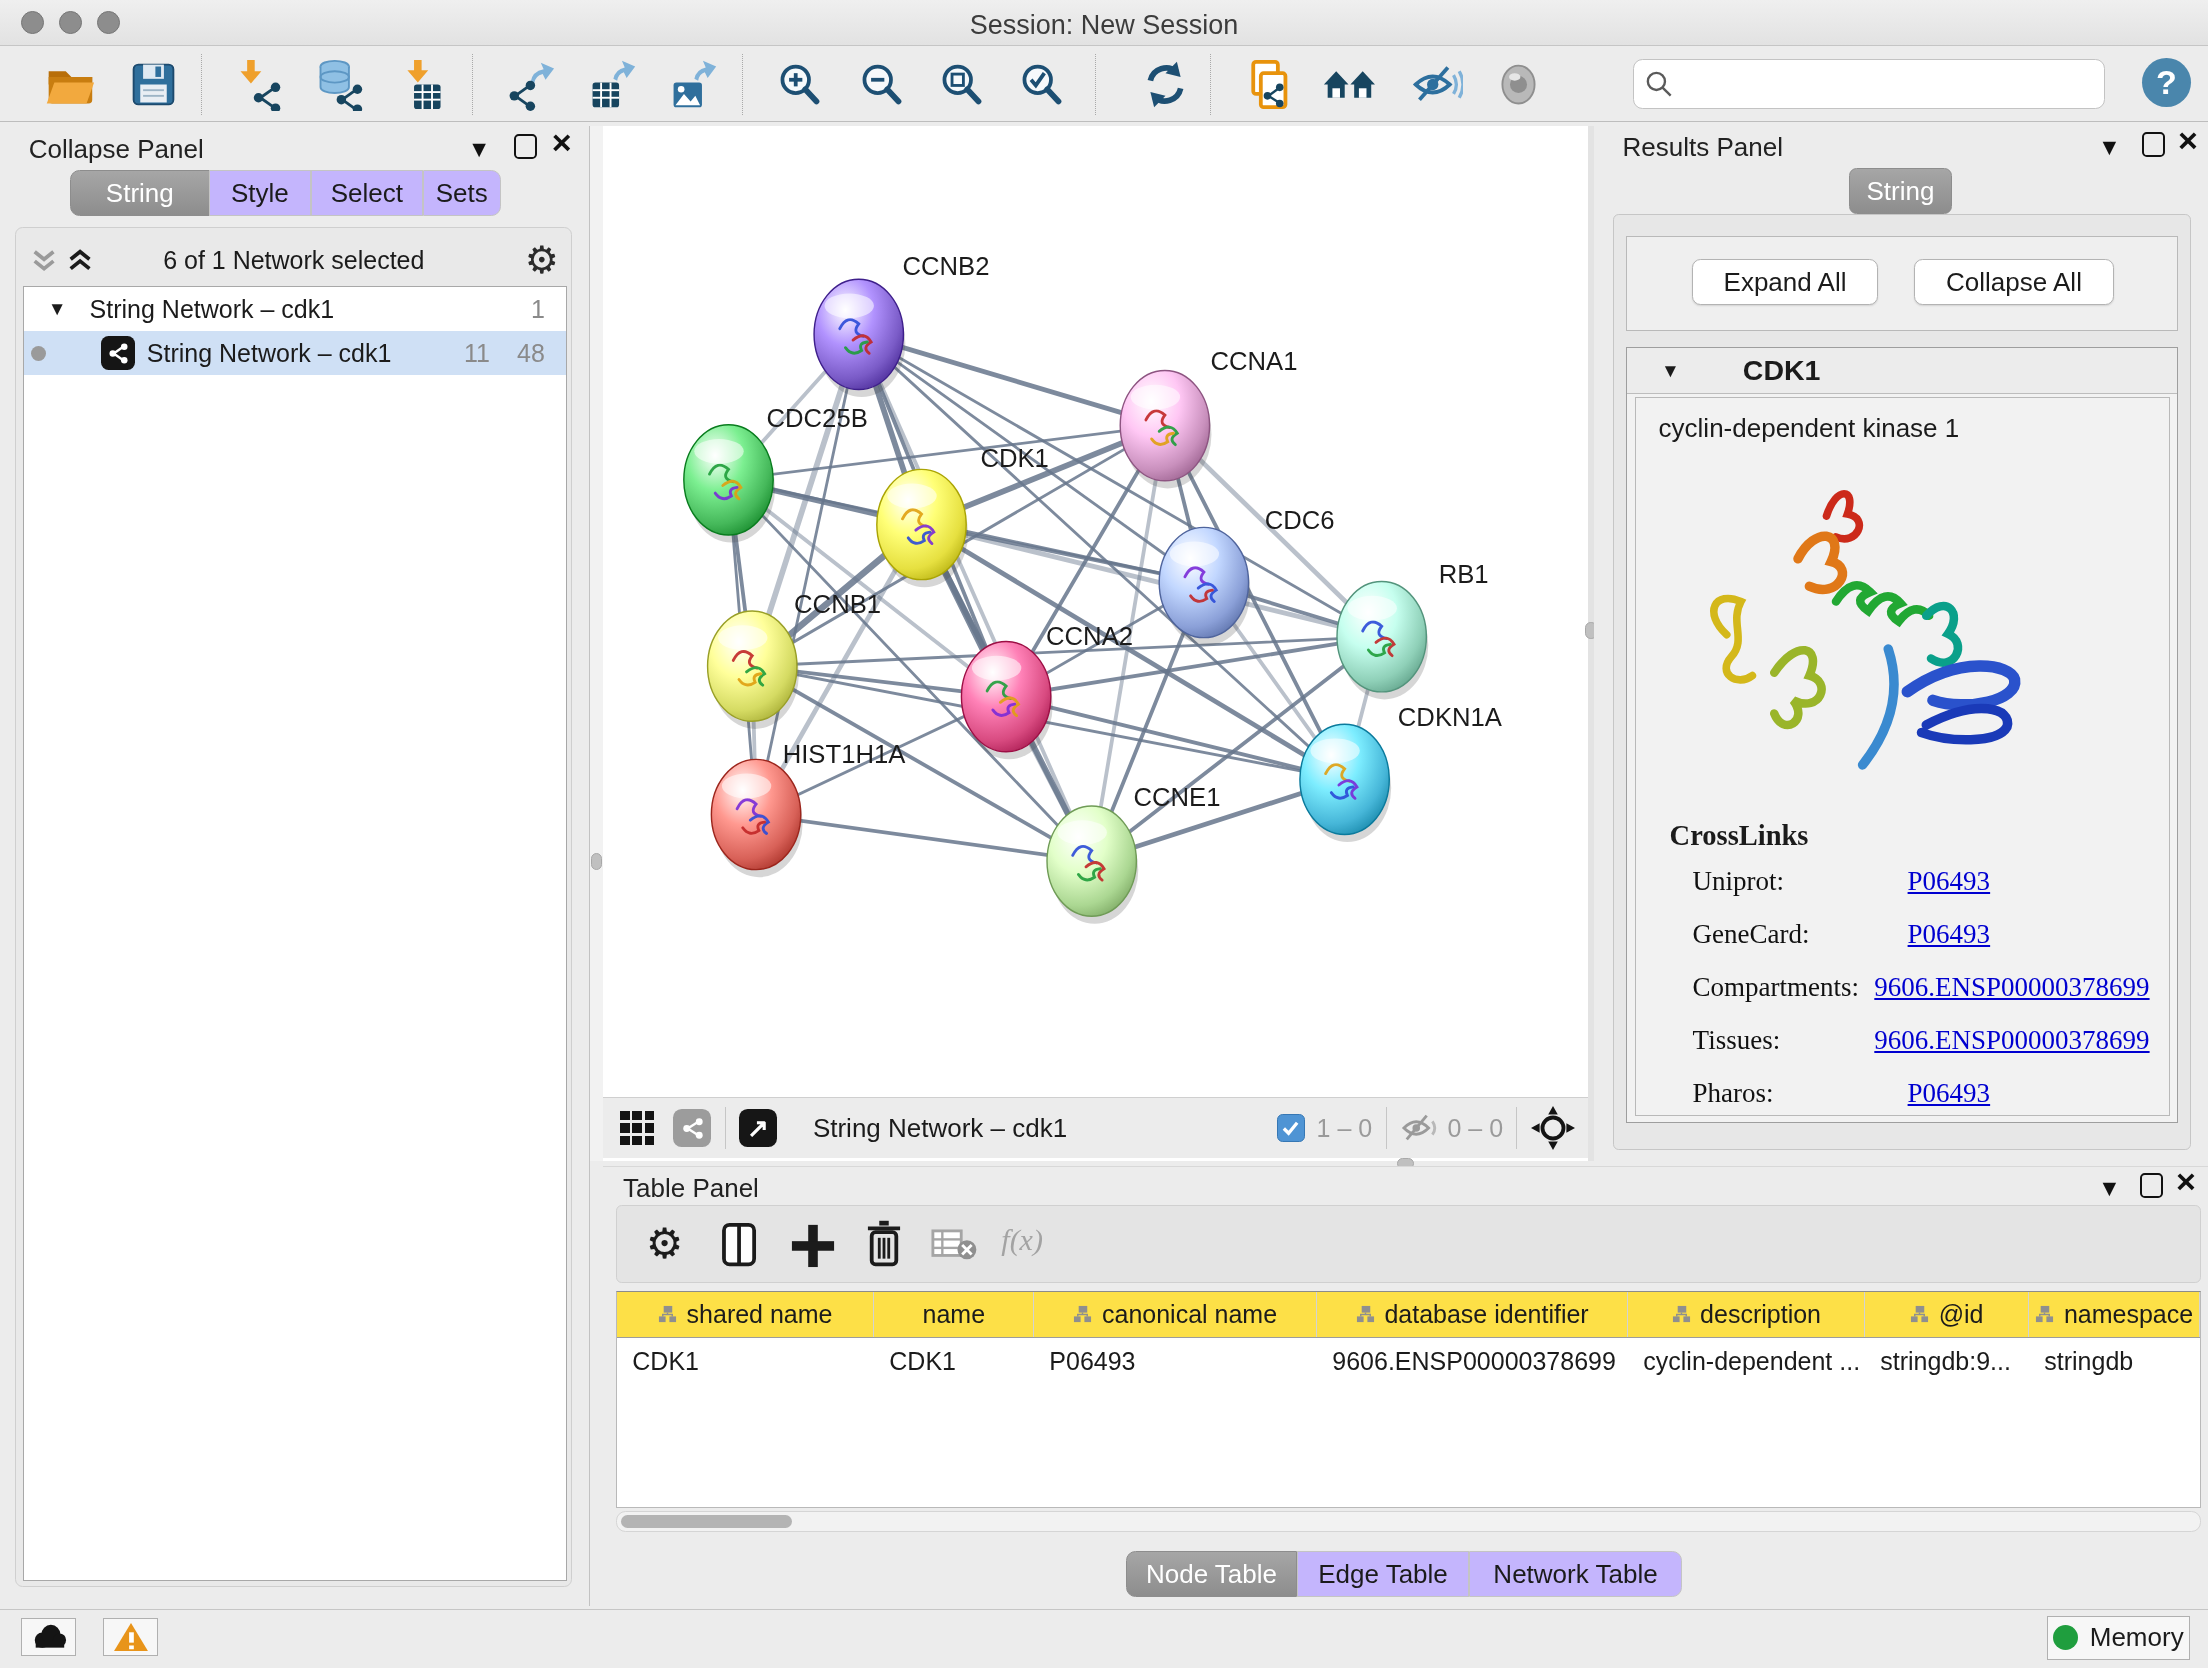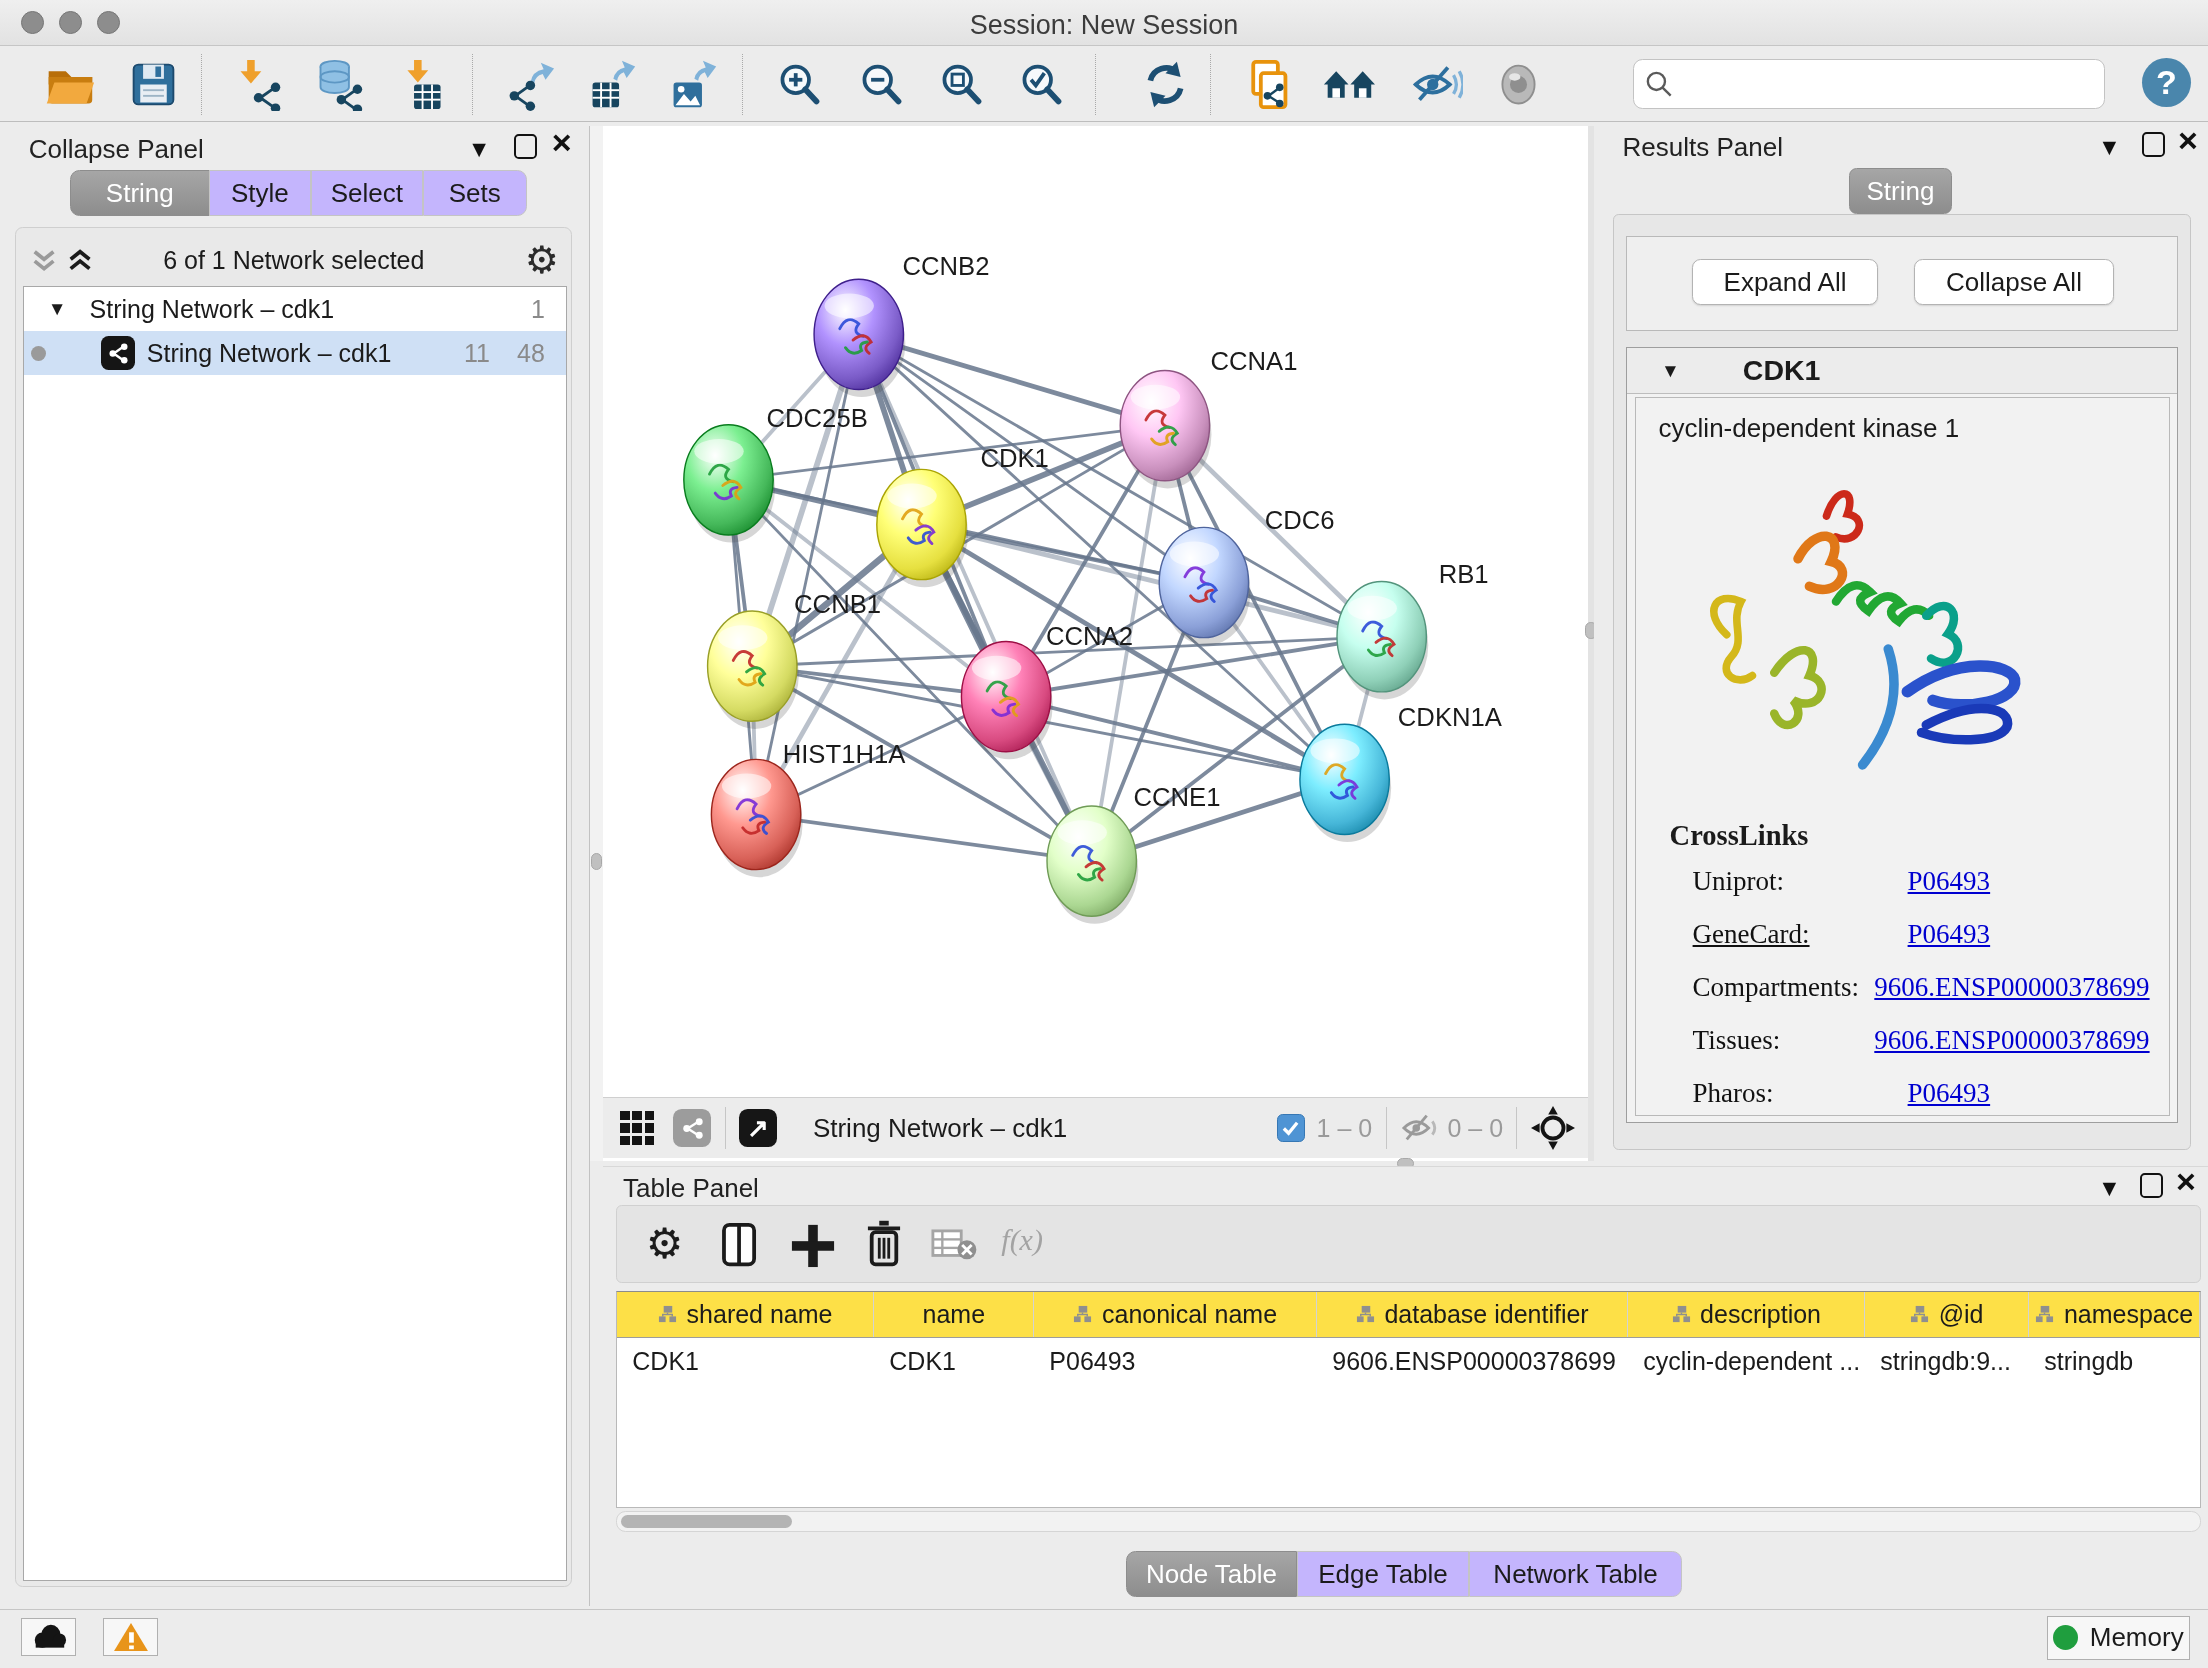--- a/index.html
+++ b/index.html
@@ -289,21 +289,21 @@
 
 <div id="control-panel" class="abs">
   <span class="panel-title abs" style="left:25px; top:7.6px">Collapse Panel</span>
   <span class="pctl abs" style="left:464px; top:9.5px">▼</span>
   <span class="pctl-box abs" style="left:510px; top:7.6px"></span>
   <span class="pctl pctl-x abs" style="left:548px; top:3.8px">×</span>
 
   <div class="tab sel abs" style="left:66px; top:44px; width:140px; border-radius:9.5px 0 0 9.5px">String</div>
   <div class="tab abs" style="left:205px; top:44px; width:102px">Style</div>
   <div class="tab abs" style="left:307px; top:44px; width:112px">Select</div>
-  <div class="tab abs" style="left:419px; top:44px; width:104px; border-radius:0 9.5px 9.5px 0">Sets</div>
+  <div class="tab abs" style="left:419px; top:44px; width:78px; border-radius:0 9.5px 9.5px 0">Sets</div>
 
   <div id="cp-groupbox" class="abs"></div>
 
   <svg class="abs" style="left:25px; top:122px" width="32" height="30" viewBox="0 0 34 32">
     <polyline points="6,4 16,12 26,4" fill="none" stroke="#9a9a9a" stroke-width="4"></polyline>
     <polyline points="6,14 16,22 26,14" fill="none" stroke="#9a9a9a" stroke-width="4"></polyline>
     </svg>
   <svg class="abs" style="left:61px; top:122px" width="32" height="30" viewBox="0 0 34 32">
     <polyline points="6,12 16,4 26,12" fill="none" stroke="#1b1b1b" stroke-width="4"></polyline>
     <polyline points="6,22 16,14 26,22" fill="none" stroke="#1b1b1b" stroke-width="4"></polyline>
@@ -651,21 +651,21 @@
           <path d="M255 280 C 308 252, 346 262, 340 282 C 330 300, 278 298, 250 288" stroke="#1a3ab8" stroke-width="10"></path>
         </g>
       </svg>
       <div class="serif abs" style="left:34px; top:422px; font-size:28.5px; font-weight:bold">CrossLinks</div>
       <div id="crosslinks" class="abs serif" style="left:57px; top:468px; width:457px">
           <div style="display: flex; margin-bottom: 22px;">
             <span class="xl-label" style="width: 215px;">Uniprot:</span>
             <span class="xl-link">P06493</span>
           </div>
           <div style="display: flex; margin-bottom: 22px;">
-            <span class="xl-label" style="width: 215px; text-decoration: underline;">GeneCard:</span>
+            <span class="xl-label" style="width: 215px;">GeneCard:</span>
             <span class="xl-link">P06493</span>
           </div>
           <div style="display: flex; margin-bottom: 22px;">
             <span class="xl-label" style="width: 215px;">Compartments:</span>
             <span class="xl-link">9606.ENSP00000378699</span>
           </div>
           <div style="display: flex; margin-bottom: 22px;">
             <span class="xl-label" style="width: 215px;">Tissues:</span>
             <span class="xl-link">9606.ENSP00000378699</span>
           </div>

